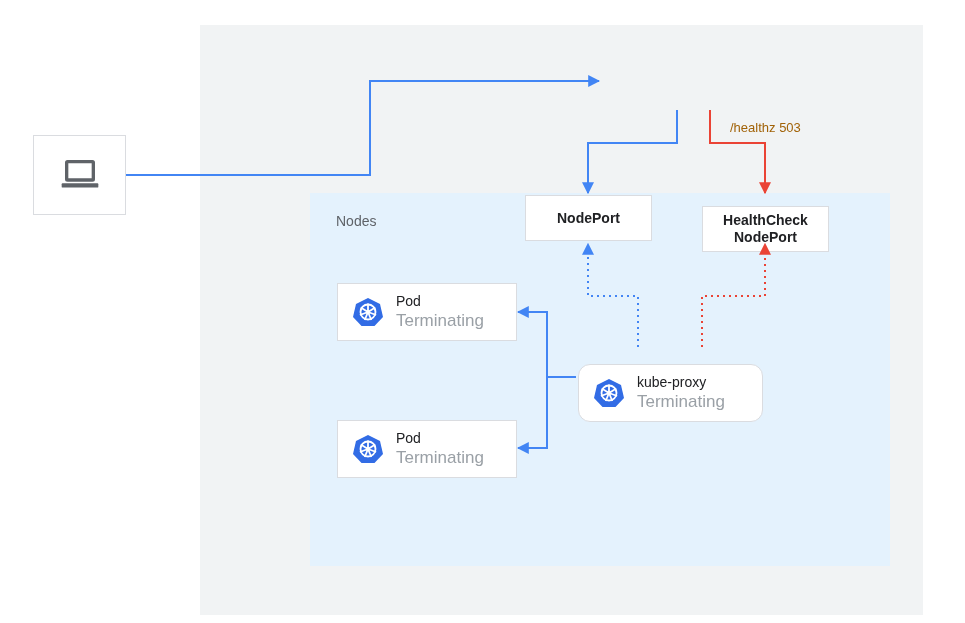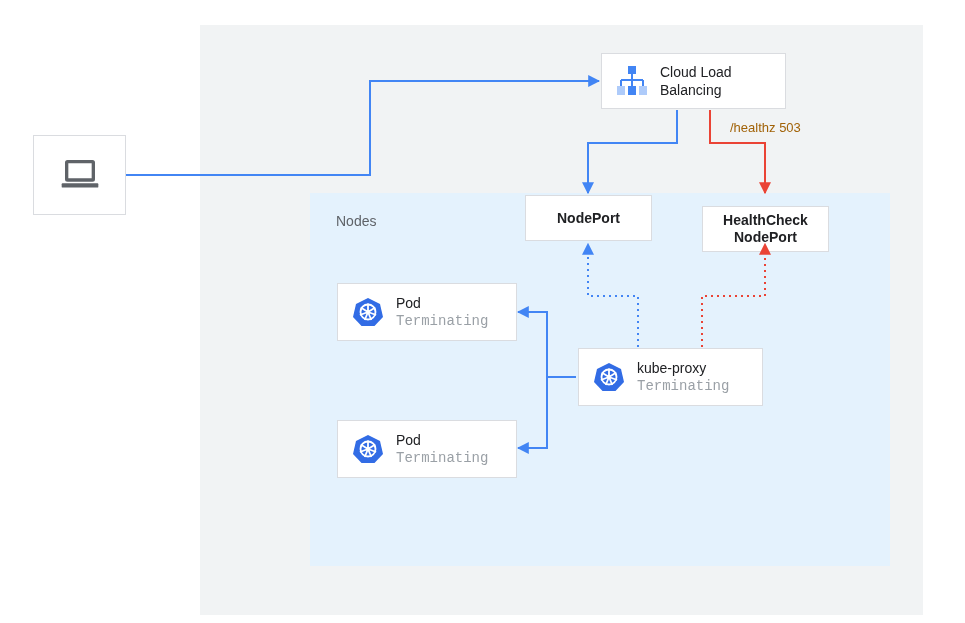--- a/index.html
+++ b/index.html
@@ -61,24 +61,23 @@
     flex-direction: column;
     justify-content: center;
     padding-left: 8px;
   }
   .box .title {
     font-size: 14px;
     color: #202124;
     line-height: 1.3;
   }
   .box .subtitle {
-    font-size: 14px;
+    font-size: 17px;
     color: #9aa0a6;
     line-height: 1.3;
-    font-family: Liberation Mono, monospace;
   }
   .box.centered {
     justify-content: center;
     text-align: center;
     padding: 0;
   }
   .box.centered .title {
     font-weight: 700;
     font-size: 14px;
     width: 100%;
@@ -103,21 +102,21 @@
   }
   
   .pod1-box {
     left: 337px; top: 283px; width: 180px; height: 58px;
   }
   .pod2-box {
     left: 337px; top: 420px; width: 180px; height: 58px;
   }
   
   .kp-box {
-    left: 578px; top: 348px; width: 185px; height: 58px;
+    left: 578px; top: 364px; width: 185px; height: 58px; border-radius: 12px;
   }
 
   .edge-label {
     position: absolute;
     font-size: 13px;
     color: #a16207;
   }
 
   svg.overlay {
     position: absolute;
@@ -138,39 +137,20 @@
 
   <div class="box laptop-box">
     <span class="icon-cell">
       <svg width="48" height="40" viewBox="0 0 48 40">
         <rect x="8" y="4" width="32" height="22" rx="1" fill="none" stroke="#5f6368" stroke-width="4"></rect>
         <rect x="2" y="30" width="44" height="5" rx="1" fill="#5f6368"></rect>
       </svg>
     </span>
   </div>
 
-  <div class="box clb-box">
-    <span class="icon-cell">
-      <svg width="34" height="34" viewBox="0 0 34 34">
-        <rect x="13" y="2" width="8" height="8" fill="#4285f4"></rect>
-        <line x1="17" y1="10" x2="17" y2="16" stroke="#4285f4" stroke-width="2"></line>
-        <line x1="6" y1="16" x2="28" y2="16" stroke="#4285f4" stroke-width="2"></line>
-        <line x1="6" y1="16" x2="6" y2="22" stroke="#4285f4" stroke-width="2"></line>
-        <line x1="17" y1="16" x2="17" y2="22" stroke="#4285f4" stroke-width="2"></line>
-        <line x1="28" y1="16" x2="28" y2="22" stroke="#4285f4" stroke-width="2"></line>
-        <rect x="2" y="22" width="8" height="9" fill="#aecbfa"></rect>
-        <rect x="13" y="22" width="8" height="9" fill="#4285f4"></rect>
-        <rect x="24" y="22" width="8" height="9" fill="#aecbfa"></rect>
-      </svg>
-    </span>
-    <span class="text-cell">
-      <span class="title">Cloud Load</span>
-      <span class="title">Balancing</span>
-    </span>
-  </div>
 
   <div class="box np-box centered">
     <span class="title">NodePort</span>
   </div>
 
   <div class="box hcnp-box centered">
     <span class="title" style="line-height:1.2">
       <span>HealthCheck</span><br>
       <span>NodePort</span>
     </span>

